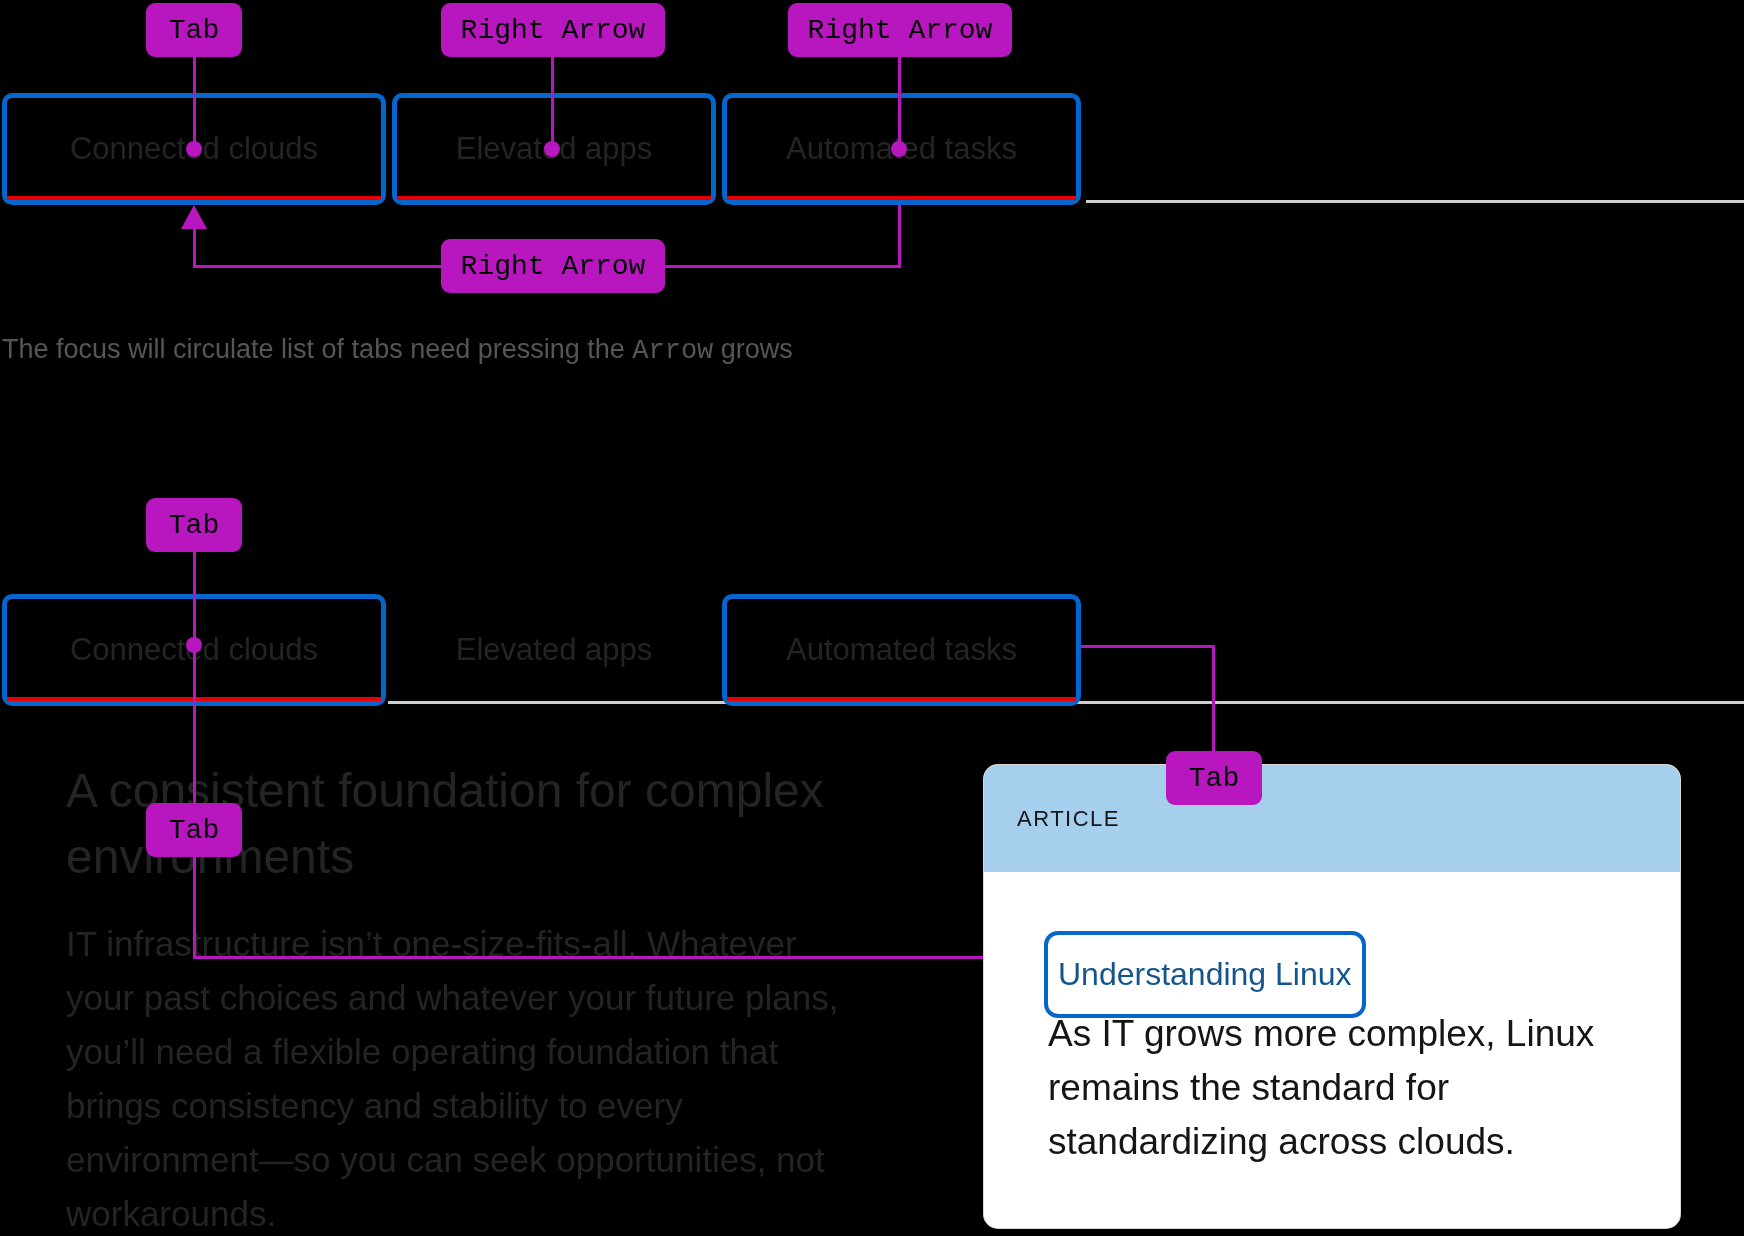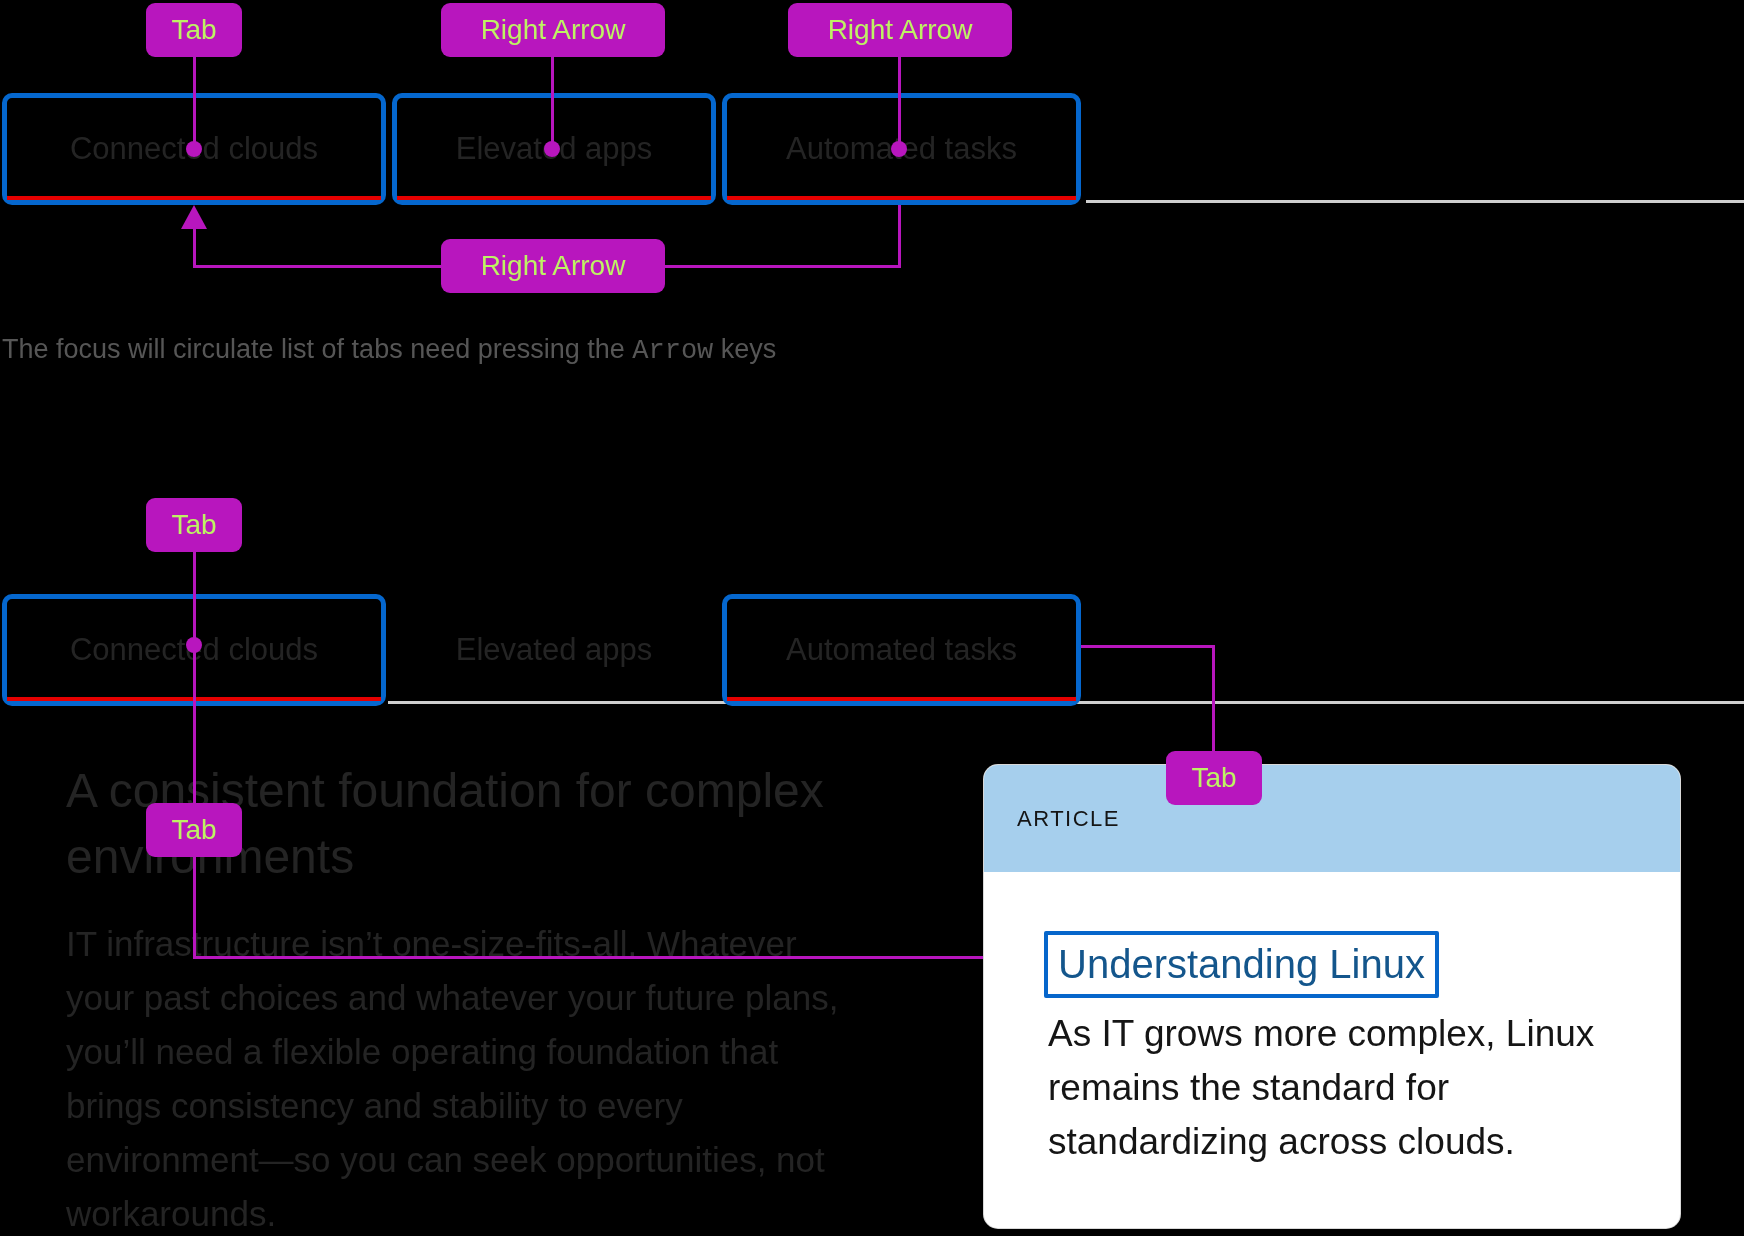--- a/index.html
+++ b/index.html
@@ -2,22 +2,22 @@
 <html style="--accent: #B816BE; --tab-border: #0567CE; --active-underline: #E60000; --baseline: #CFCFCF; --caption-text: #565656; --hidden-text: #242424; --card-header-bg: #A6CFED; --link-ring: #0666CB; --link-color: #14568C; --card-text: #151515;"><head>
 <meta charset="utf-8">
 <style>
   html,body{margin:0;padding:0;background:#000;}
   #page{
     position:relative;width:1744px;height:1236px;background:#000;overflow:hidden;
     font-family:"Liberation Sans",sans-serif;
   }
   
   .key-badge{
-    position:absolute;background:var(--accent);color:#bef264;border-radius:9px;
-    font-family:Liberation Sans, sans-serif;font-size:28px;
+    position:absolute;background:var(--accent);color:#000000;border-radius:9px;
+    font-family:Liberation Mono, monospace;font-size:28px;
     display:flex;align-items:center;justify-content:center;z-index:6;
   }
   
   .vline,.hline{position:absolute;background:var(--accent);z-index:3;}
   .vline{width:3px;}
   .hline{height:3px;}
   .dot{position:absolute;width:16px;height:16px;border-radius:50%;background:var(--accent);z-index:4;}
   .arrow{position:absolute;width:0;height:0;z-index:4;}
   .arrow-up{border-left:13px solid transparent;border-right:13px solid transparent;border-bottom:24px solid var(--accent);}
   .arrow-down{border-left:13px solid transparent;border-right:13px solid transparent;border-top:24px solid var(--accent);}
@@ -52,22 +52,22 @@
     position:absolute;background:#fff;border-radius:14px;z-index:5;
     box-shadow:0 0 0 1px #d8d8d8;overflow:hidden;
   }
   .card-header{
     position:absolute;left:0;top:0;right:0;height:107px;background:var(--card-header-bg);
     display:flex;align-items:center;
   }
   .card-eyebrow{margin-left:33px;font-size:22px;letter-spacing:1.5px;color:var(--card-text);}
   .card-link{
     position:absolute;left:60px;top:166px;height:47px;line-height:47px;
-    border:4px solid var(--link-ring);border-radius:2px;background:#fff;
-    padding:6px 10px;font-size:40px;color:var(--link-color);display:inline-block;
+    border:4px solid var(--link-ring);border-radius:14px;background:#fff;
+    padding:16px 10px;font-size:32px;color:var(--link-color);display:inline-block;
     text-decoration:none;cursor:pointer;
   }
   .card-body{
     position:absolute;left:64px;top:242px;width:590px;
     font-size:37px;line-height:54px;color:var(--card-text);
   }
   .over-badge{z-index:6;}
 </style>
 </head>
 <body>
@@ -109,21 +109,21 @@
 
   <div class="vline" style="left:898px;top:205px;height:63px;"></div>
   <div class="hline" style="left:193px;top:265px;width:708px;"></div>
   <div class="vline" style="left:193px;top:228px;height:38px;"></div>
   <div class="arrow arrow-up" style="left:181px;top:205px;"></div>
   <div class="key-badge" style="left:441px;top:239px;width:224px;height:54px;">
     <span>Right Arrow</span>
   </div>
 
   <div class="caption" style="left:2px;top:334px;">
-    <span>The focus will circulate list of tabs need pressing the </span><span class="mono">Arrow</span><span> keys</span>
+    <span>The focus will circulate list of tabs need pressing the </span><span class="mono">Arrow</span><span> grows</span>
   </div>
 
   <div class="vline" style="left:193px;top:550px;height:97px;"></div>
   <div class="key-badge" style="left:146px;top:498px;width:96px;height:54px;">
     <span>Tab</span>
   </div>
 
   <div class="baseline" style="left:388px;top:701px;width:1356px;"></div>
 
   <div class="tabbox" style="left:2px;top:594px;width:384px;">

